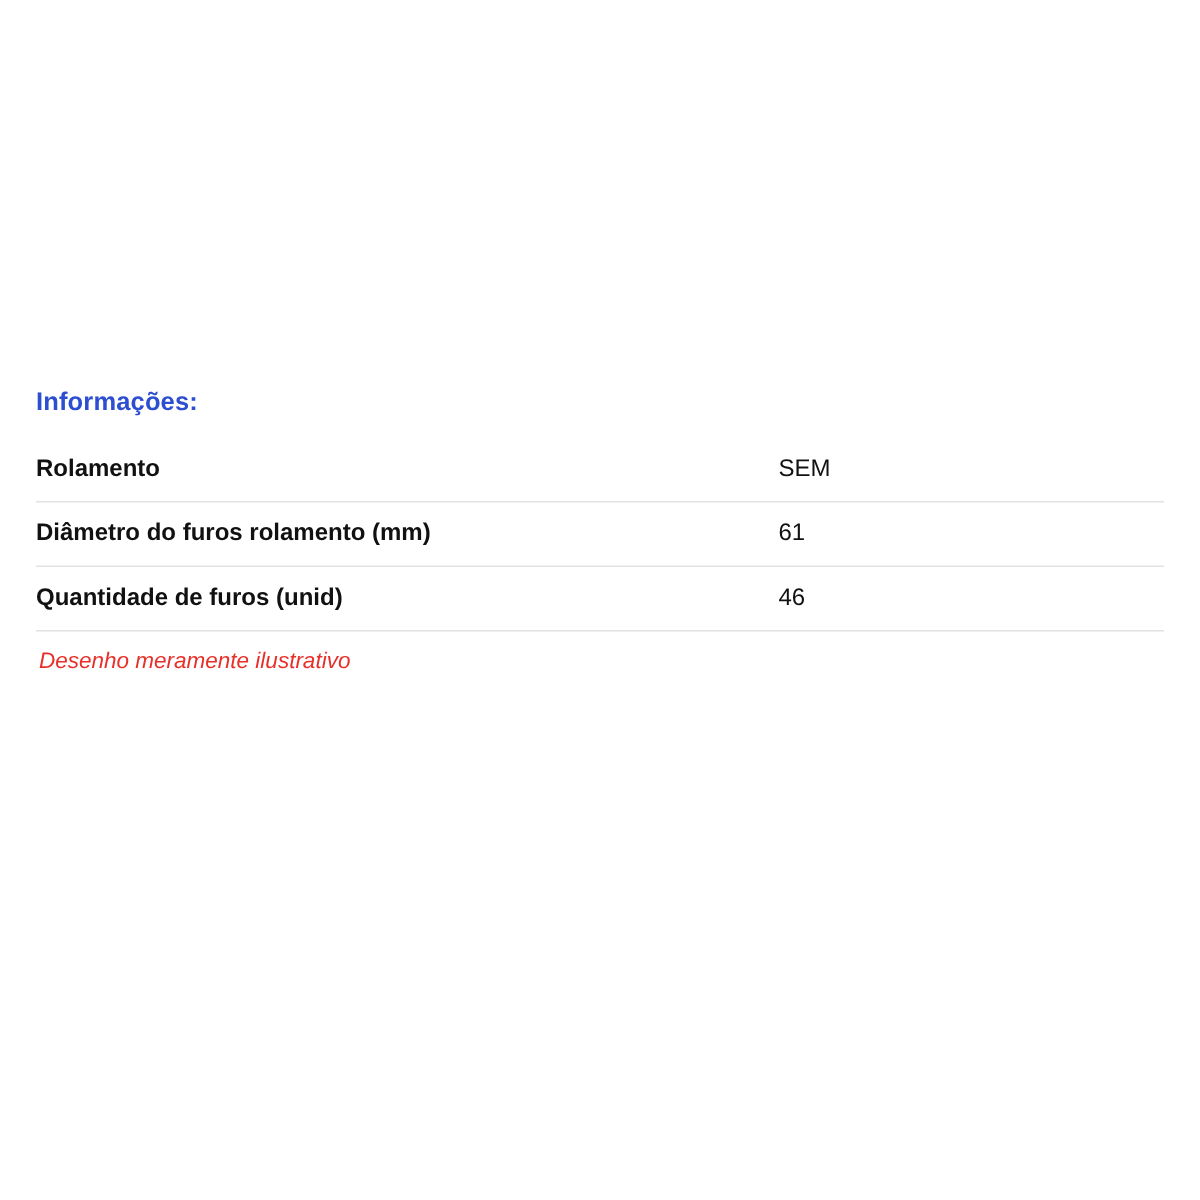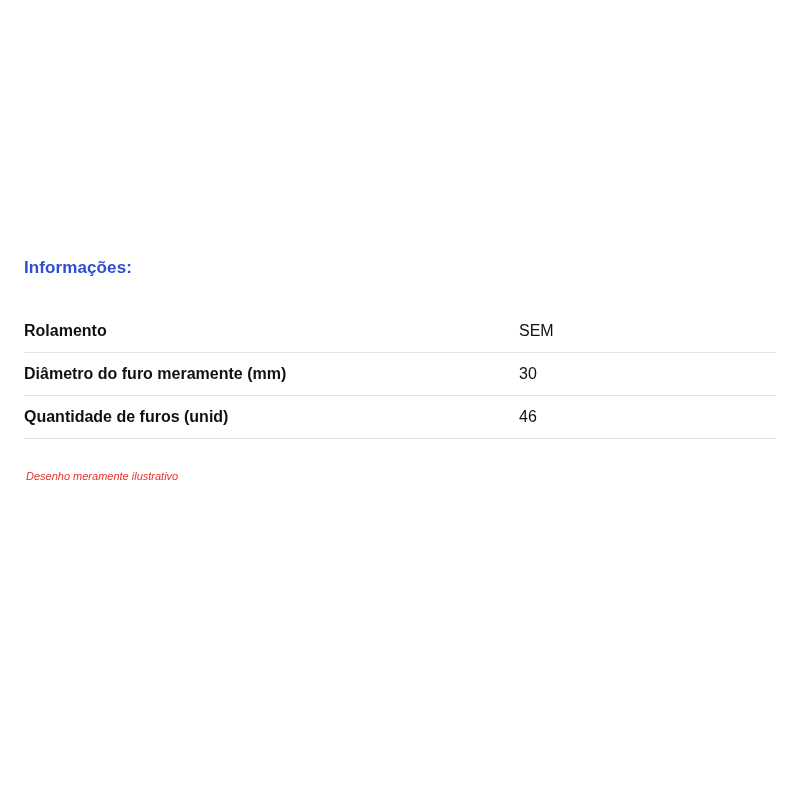--- a/index.html
+++ b/index.html
@@ -23,21 +23,21 @@
     position: absolute;
     left: 24px;
     top: 258px;
     width: 752px;
   }
   .info-title {
     color: #2b4fd0;
     font-size: 17px;
     font-weight: bold;
     letter-spacing: 0.1px;
-    margin: 0 0 32px 0;
+    margin: 0 0 14px 0;
     line-height: 20px;
   }
   table.spec-table {
     width: 752px;
     border-collapse: collapse;
     table-layout: fixed;
   }
   table.spec-table tr {
     border-bottom: 1px solid #e2e2e2;
     margin-left: 45px;
@@ -55,23 +55,23 @@
   td.spec-label {
     width: 495px;
     font-weight: bold;
     padding-left: 2px;
   }
   td.spec-value {
     font-weight: normal;
     padding-left: 2px;
   }
   .note {
-    margin-top: 29px;
+    margin-top: 12px;
     color: #e8302a;
-    font-size: 11px;
+    font-size: 15px;
     font-style: italic;
     line-height: 16px;
     padding-left: 2px;
   }
 </style>
 </head>
 <body>
 
 <div class="page">
 
@@ -79,22 +79,22 @@
 
     <h2 class="info-title">Informações:</h2>
 
     <table class="spec-table">
       <tbody>
         <tr>
           <td class="spec-label">Rolamento</td>
           <td class="spec-value">SEM</td>
         </tr>
         <tr>
-          <td class="spec-label">Diâmetro do furo meramente (mm)</td>
-          <td class="spec-value">30</td>
+          <td class="spec-label">Diâmetro do furos rolamento (mm)</td>
+          <td class="spec-value">61</td>
         </tr>
         <tr>
           <td class="spec-label">Quantidade de furos (unid)</td>
           <td class="spec-value">46</td>
         </tr>
       </tbody>
     </table>
 
     <div class="note">Desenho meramente ilustrativo</div>
 

